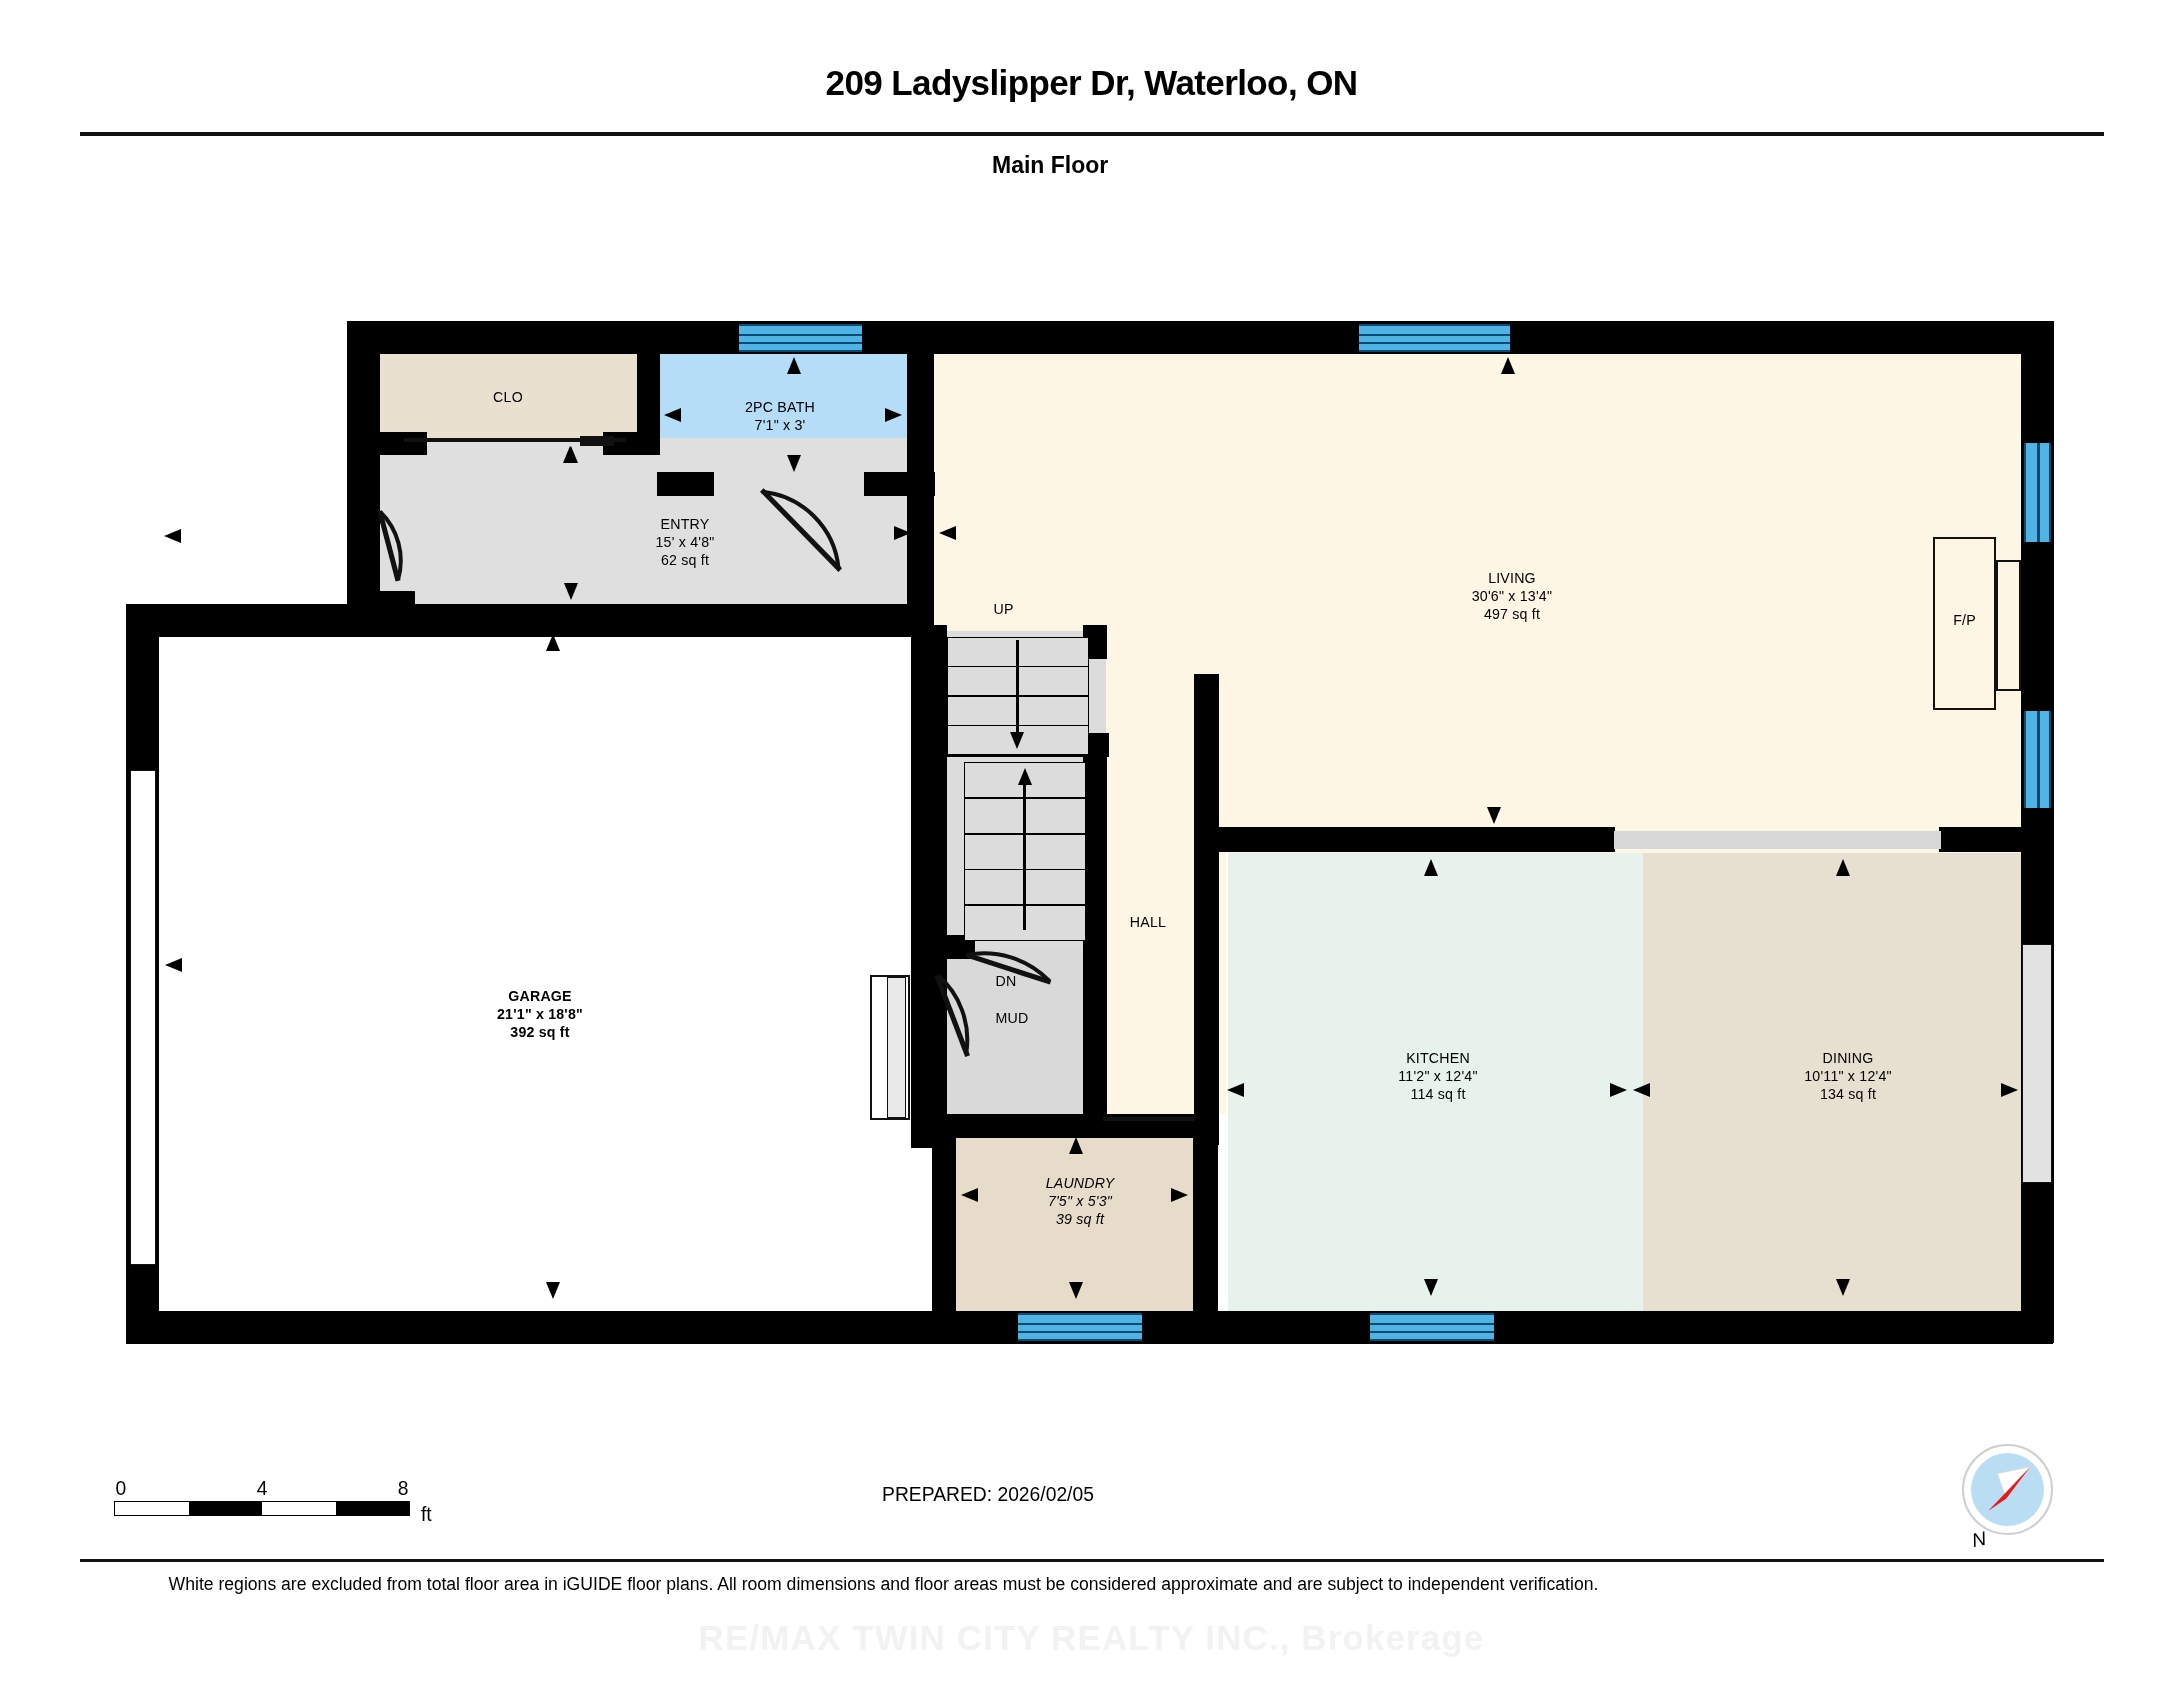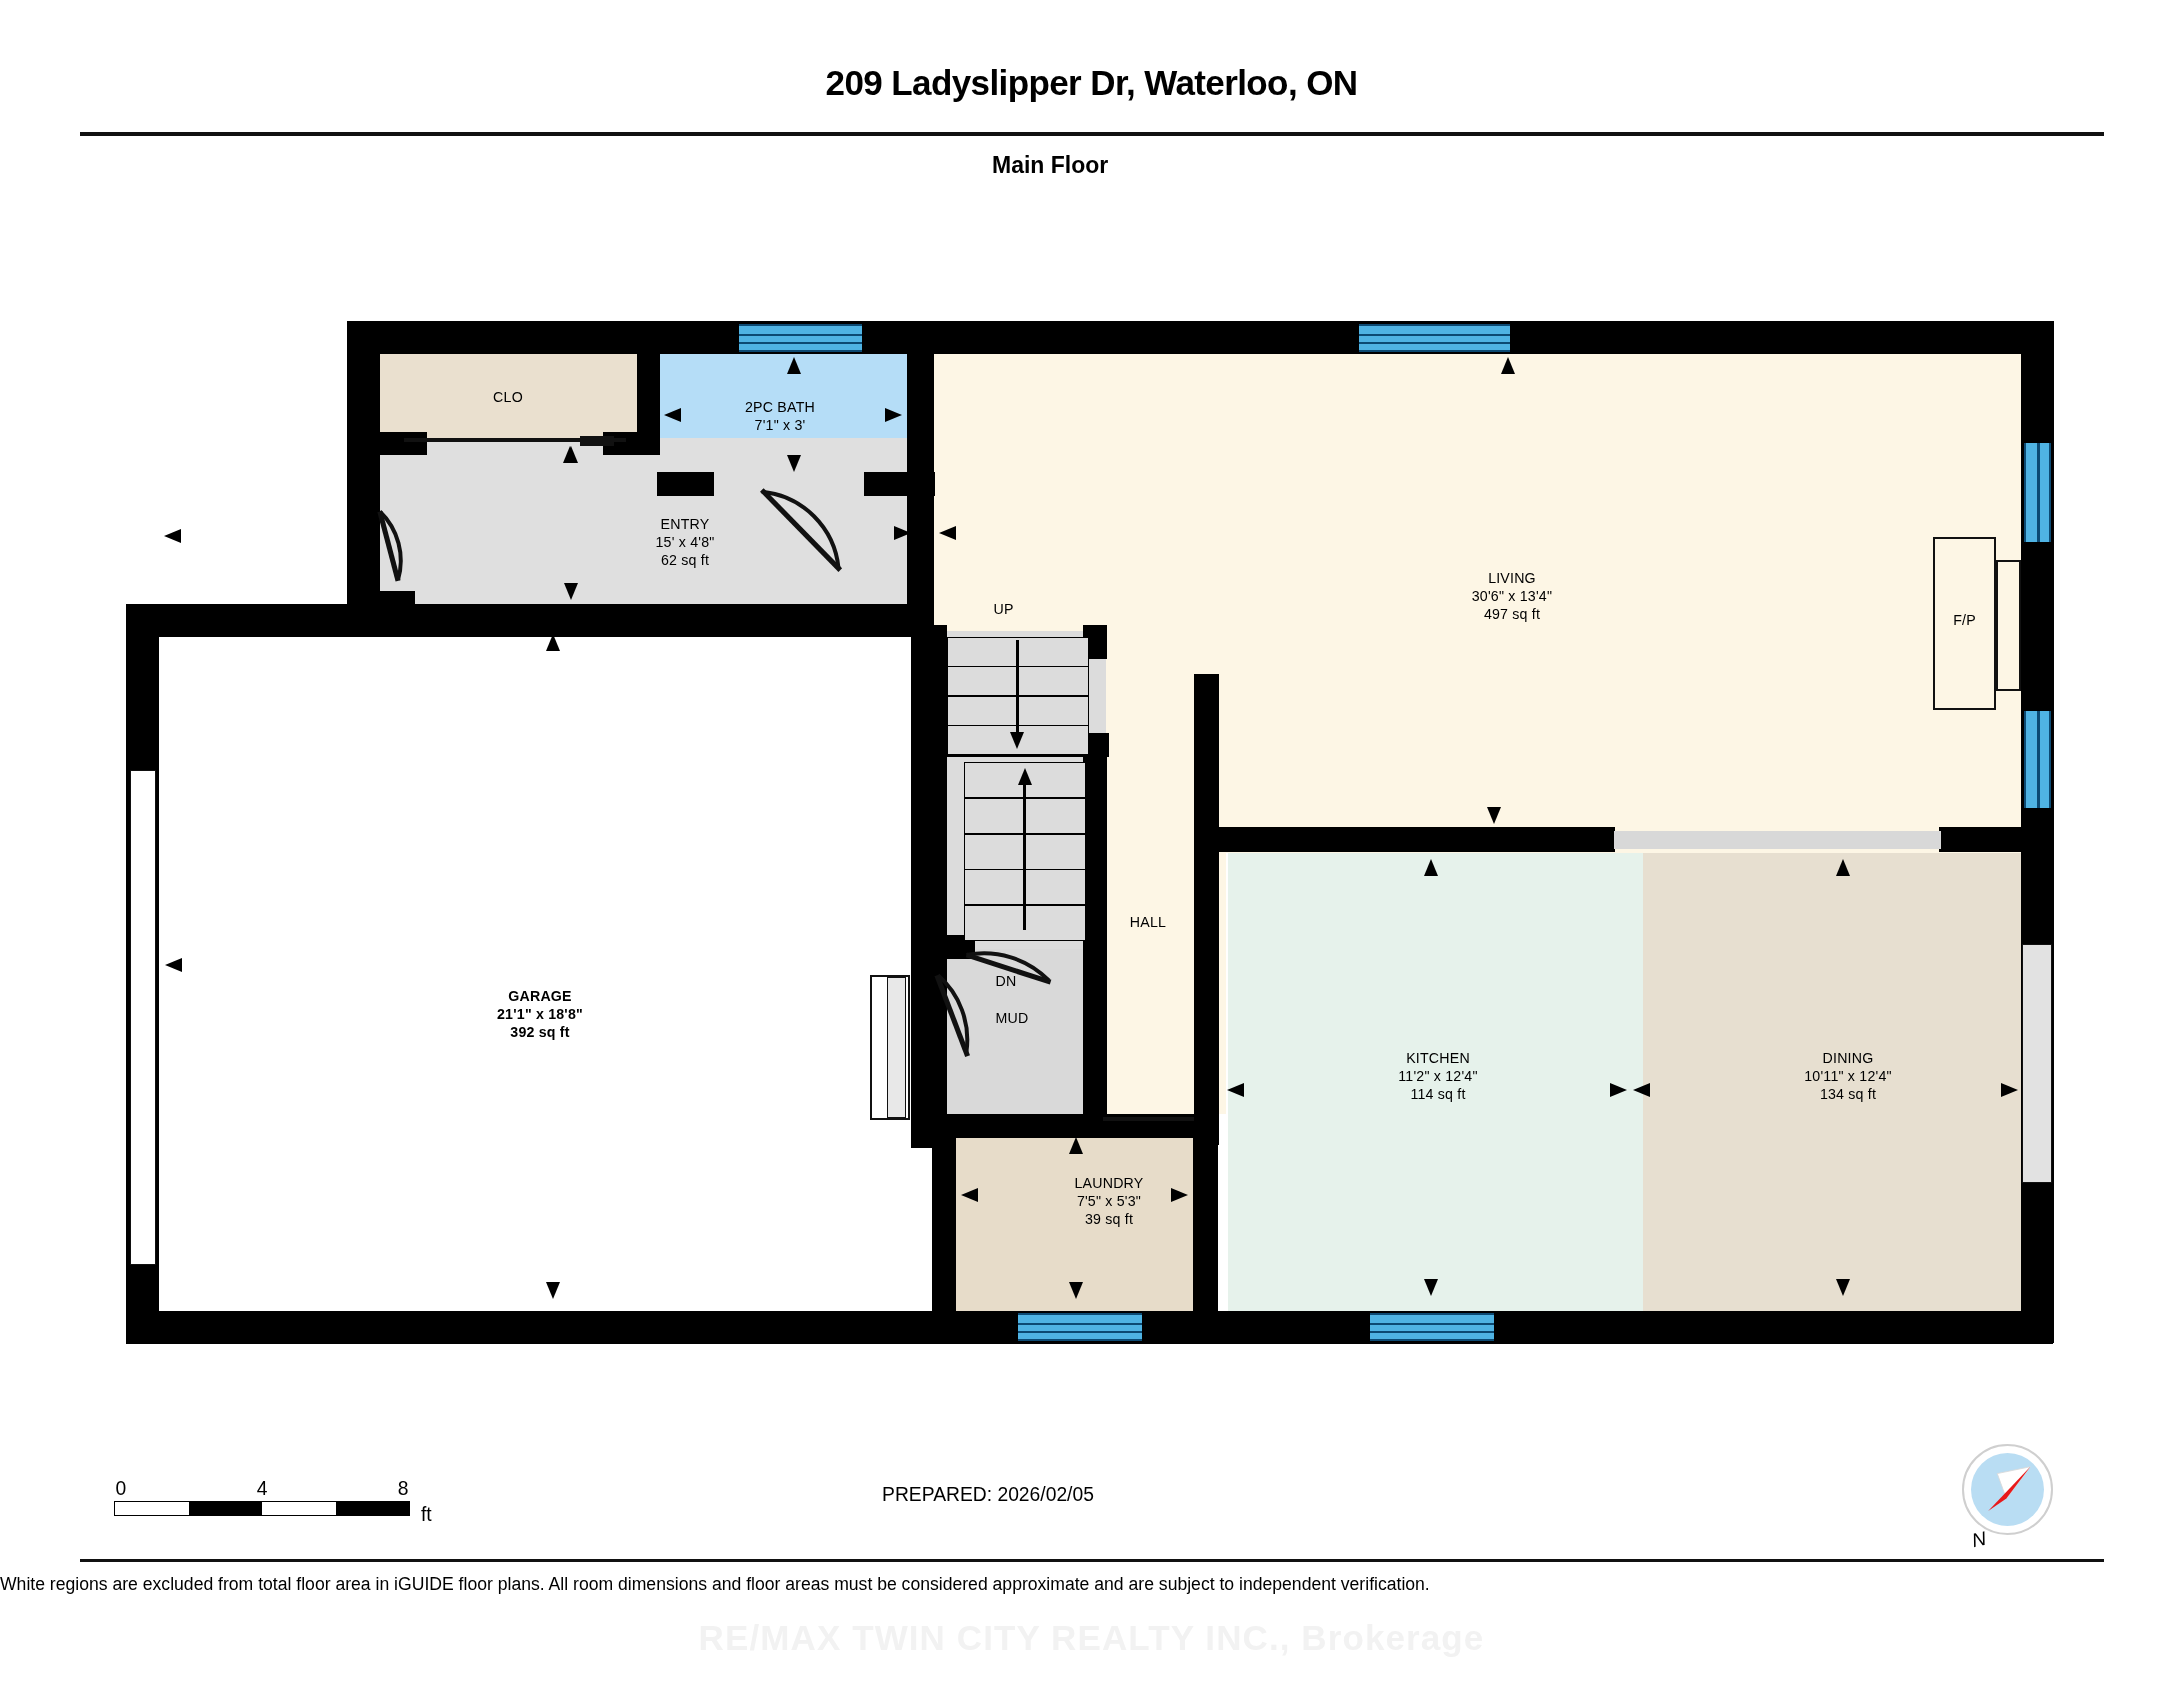--- a/index.html
+++ b/index.html
@@ -65,21 +65,21 @@
 
   #prepared{position:absolute;left:0;top:1484px;width:1976px;text-align:center;font-size:19.3px;}
 
   #compass{position:absolute;left:1962px;top:1444px;width:91px;height:91px;}
   #compass .ring{position:absolute;inset:0;border-radius:50%;border:2.3px solid #cfcfcf;background:#fff;}
   #compass .disc{position:absolute;left:9px;top:9px;right:9px;bottom:9px;border-radius:50%;background:#b9ddf3;}
   #compass-n{position:absolute;left:1972px;top:1529px;font-size:19.3px;font-style:italic;
              transform:rotate(-12deg);}
 
   #footer-rule{position:absolute;left:80px;top:1559px;width:2024px;height:3.4px;background:#111;}
-  #disclaimer{position:absolute;left:0;top:1574px;width:1767px;text-align:left;font-size:17.6px;}
+  #disclaimer{position:absolute;left:0;top:1574px;width:1767px;text-align:center;font-size:17.6px;}
   #watermark{position:absolute;left:0;top:1618px;width:2183px;text-align:center;
              font-size:35px;font-weight:bold;color:#f2f2f2;letter-spacing:1.1px;}
 </style>
 </head>
 <body>
 
 <div id="page-title">209 Ladyslipper Dr, Waterloo, ON</div>
 <div id="title-rule"></div>
 
 <div id="floor-summary">
@@ -237,21 +237,21 @@
     <div class="dm">11'2" x 12'4"</div>
     <div class="ar">114 sq ft</div>
   </div>
 
   <div class="label" style="left:1777px;top:1049px;width:142px;">
     <div class="nm">DINING</div>
     <div class="dm">10'11" x 12'4"</div>
     <div class="ar">134 sq ft</div>
   </div>
 
-  <div class="label" style="left:1041px;top:1174px;width:136px;">
+  <div class="label" style="left:1012px;top:1174px;width:136px;font-style:italic;">
     <div class="nm">LAUNDRY</div>
     <div class="dm">7'5" x 5'3"</div>
     <div class="ar">39 sq ft</div>
   </div>
 
   <div class="label" style="left:1097px;top:913px;width:102px;">
     <span class="nm">HALL</span>
   </div>
 
   <div class="label" style="left:955px;top:1009px;width:114px;">

